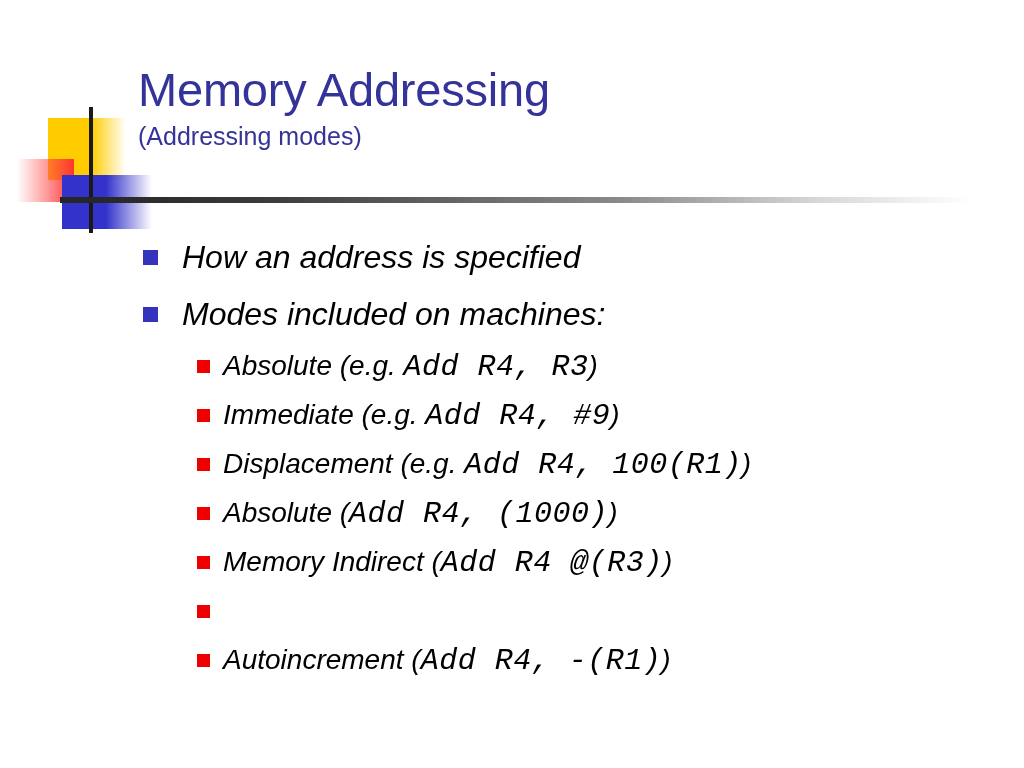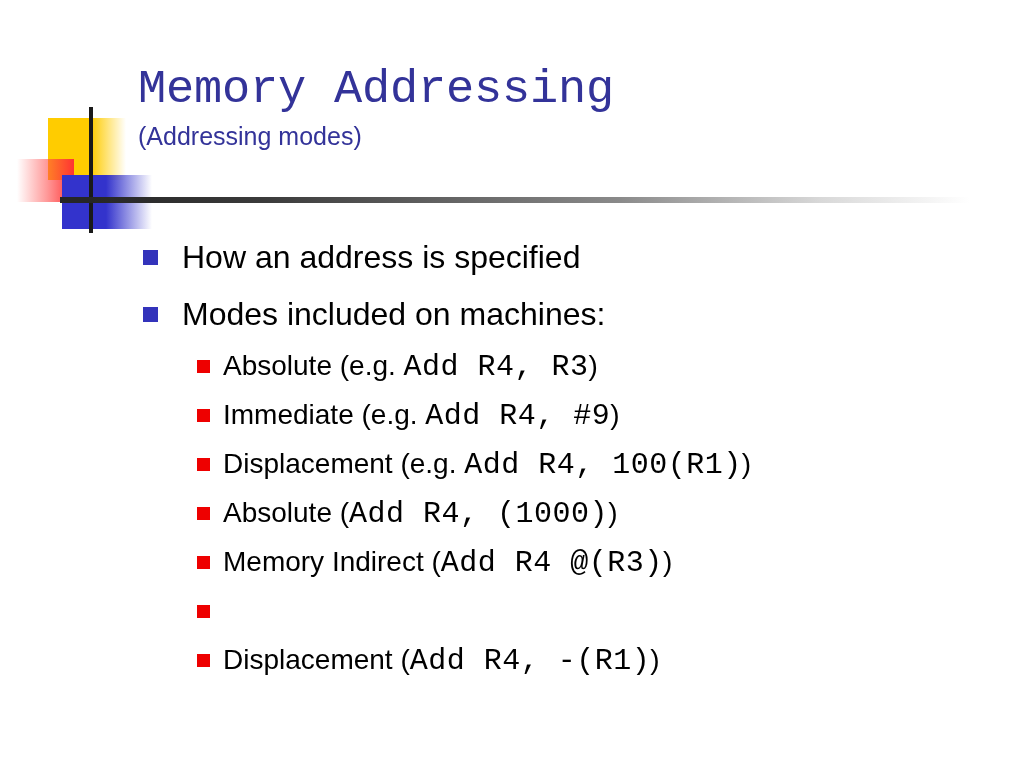--- a/index.html
+++ b/index.html
@@ -81,37 +81,37 @@
     width: 820px;
   }
   .slide-title {
     color: #333399;
     font-size: 47px;
     line-height: 52px;
     font-weight: normal;
     letter-spacing: -0.2px;
     margin: 0;
     white-space: nowrap;
-    font-family: Liberation Mono, monospace;
   }
   .slide-subtitle {
     color: #333399;
     font-size: 25px;
     line-height: 40px;
     font-weight: normal;
     margin: 0;
     white-space: nowrap;
   }
 
   
   #body-content {
     position: absolute;
     left: 0;
     top: 228px;
     width: 900px;
+    font-style: italic;
   }
   .bullet-l1 {
     position: relative;
     padding-left: 182px;
     height: 57px;
     display: flex;
     align-items: center;
   }
   .bullet-l1 .marker {
     position: absolute;
@@ -208,16 +208,16 @@
     <span class="marker"></span>
     <span class="btext"><span>Memory Indirect (</span><span class="code">Add R4 @(R3)</span><span>)</span></span>
   </div>
 
   <div class="bullet-l2">
     <span class="marker"></span>
   </div>
 
   <div class="bullet-l2">
     <span class="marker"></span>
-    <span class="btext"><span>Displacement (</span><span class="code">Add R4, -(R1)</span><span>)</span></span>
+    <span class="btext"><span>Autoincrement (</span><span class="code">Add R4, -(R1)</span><span>)</span></span>
   </div>
 
 </div>
 
 </body></html>

